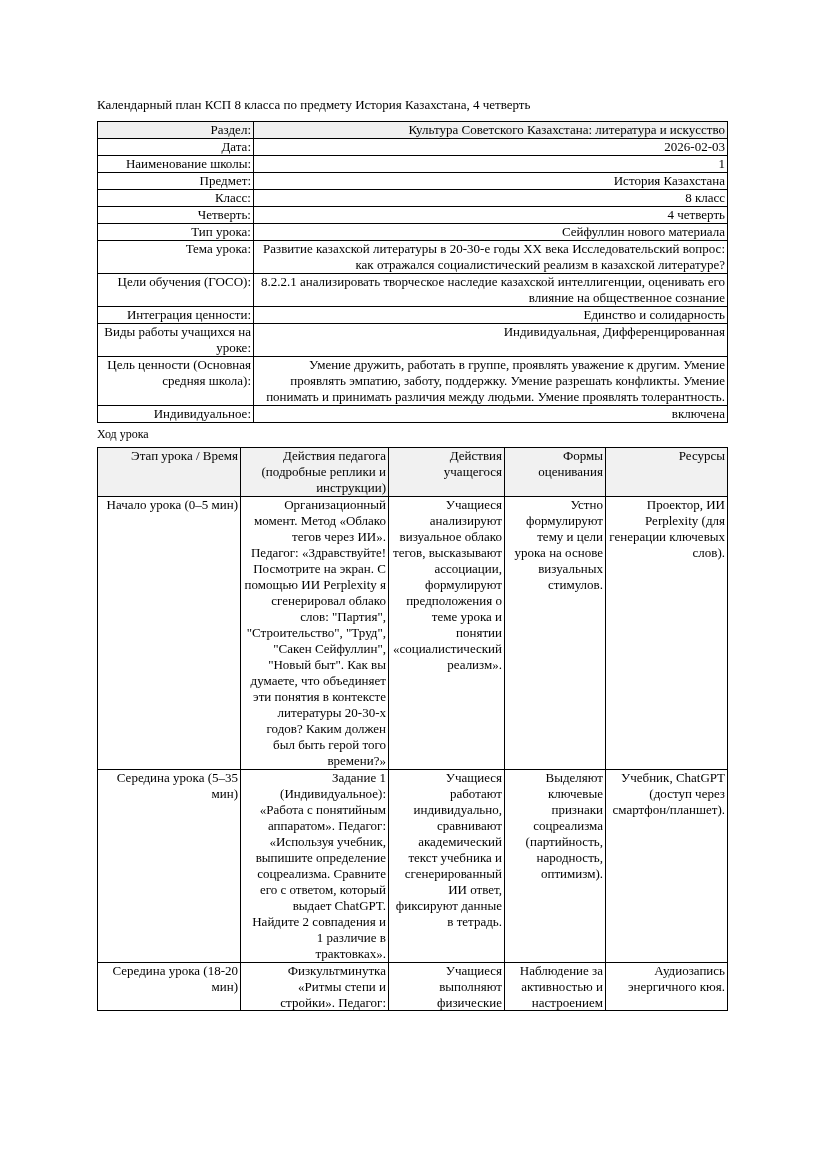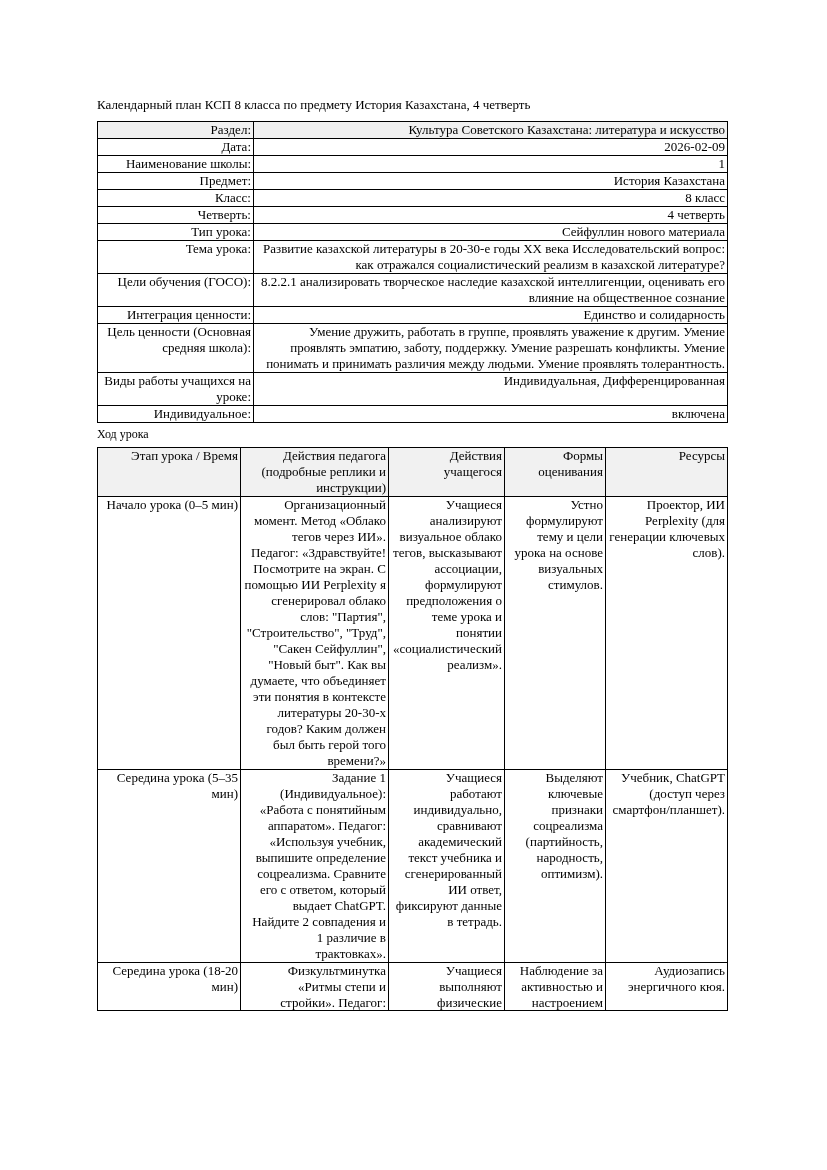--- a/index.html
+++ b/index.html
@@ -69,21 +69,21 @@
       <col style="width:156px">
       <col style="width:474px">
     </colgroup>
     <tbody>
       <tr class="shaded">
         <td>Раздел:</td>
         <td>Культура Советского Казахстана: литература и искусство</td>
       </tr>
       <tr>
         <td>Дата:</td>
-        <td>2026-02-09</td>
+        <td>2026-02-03</td>
       </tr>
       <tr>
         <td>Наименование школы:</td>
         <td>1</td>
       </tr>
       <tr>
         <td>Предмет:</td>
         <td>История Казахстана</td>
       </tr>
       <tr>
@@ -104,26 +104,26 @@
       </tr>
       <tr>
         <td>Цели обучения (ГОСО):</td>
         <td>8.2.2.1 анализировать творческое наследие казахской интеллигенции, оценивать его влияние на общественное сознание</td>
       </tr>
       <tr>
         <td>Интеграция ценности:</td>
         <td>Единство и солидарность</td>
       </tr>
       <tr>
+        <td>Виды работы учащихся на уроке:</td>
+        <td>Индивидуальная, Дифференцированная</td>
+      </tr>
+      <tr>
         <td>Цель ценности (Основная средняя школа):</td>
         <td>Умение дружить, работать в группе, проявлять уважение к другим. Умение проявлять эмпатию, заботу, поддержку. Умение разрешать конфликты. Умение понимать и принимать различия между людьми. Умение проявлять толерантность.</td>
-      </tr>
-      <tr>
-        <td>Виды работы учащихся на уроке:</td>
-        <td>Индивидуальная, Дифференцированная</td>
       </tr>
       <tr>
         <td>Индивидуальное:</td>
         <td>включена</td>
       </tr>
     </tbody>
   </table>
 
   <p class="section-heading">Ход урока</p>
 

